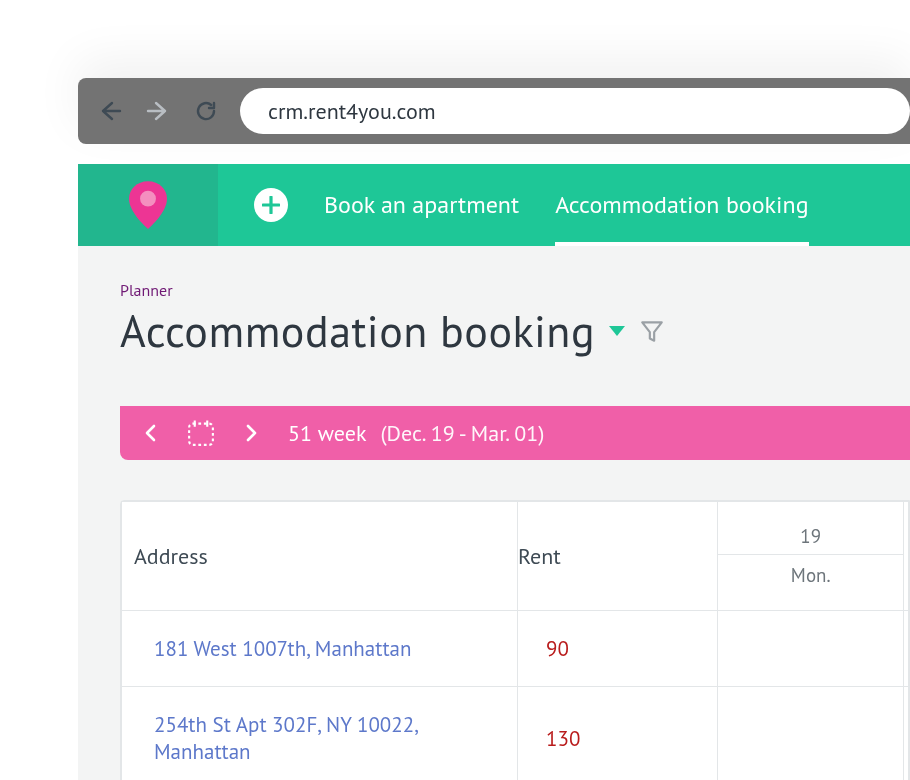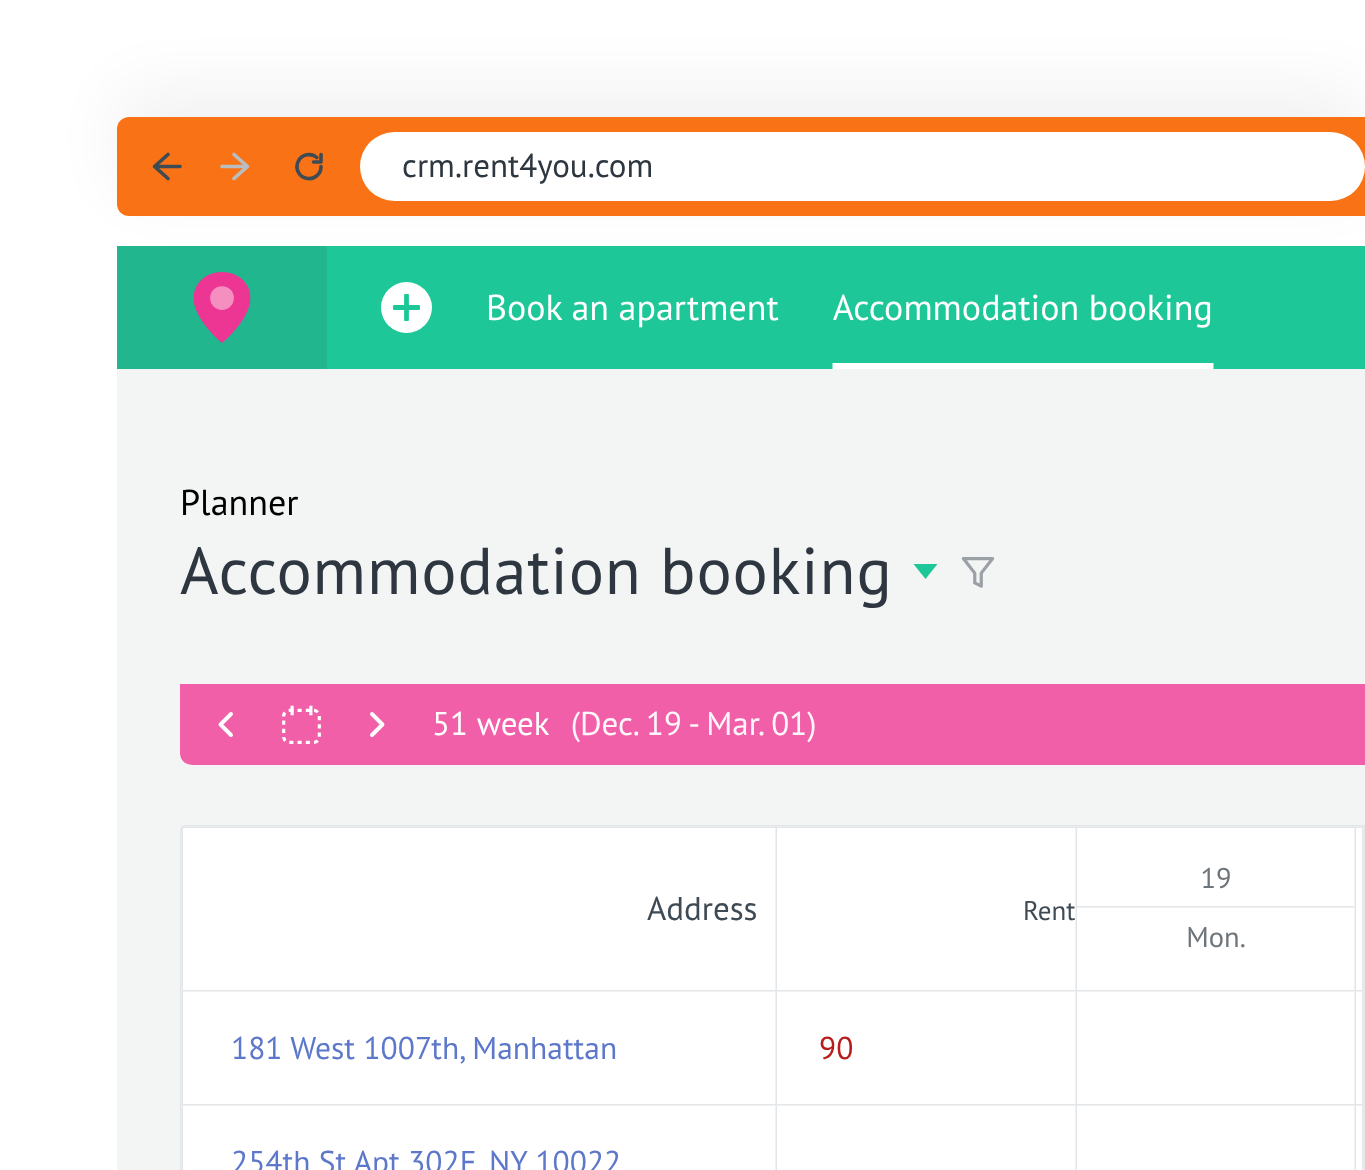--- a/index.html
+++ b/index.html
@@ -3,21 +3,21 @@
 <meta charset="utf-8">
 <style>
   * { box-sizing: border-box; margin: 0; padding: 0; }
   html, body { width: 910px; height: 780px; background: #ffffff; font-family: "Segoe UI", "PT Sans", -apple-system, Arial, sans-serif; overflow: hidden; }
 
   
   .browser-bar {
     position: absolute;
     top: 78px; left: 78px; right: 0;
     height: 66px;
-    background: #f97316;
+    background: #737373;
     border-radius: 8px 0 0 8px;
     box-shadow: 0 -18px 48px rgba(0,0,0,0.06);
     display: flex;
     align-items: center;
     padding-left: 18px;
     gap: 20px;
   }
   .nav-icon { width: 28px; height: 28px; display: flex; align-items: center; justify-content: center; cursor: pointer; }
   .nav-icon svg { display:block; }
   .nav-icon.arrow-back svg path { stroke: #3e4a54; }
@@ -91,21 +91,21 @@
   }
   .nav-link.active { border-bottom-color: #ffffff; }
 
   
   .page-body {
     position: absolute;
     top: 246px; left: 78px; right: 0; bottom: 0;
     background: #f3f4f4;
     padding: 34px 0 0 42px;
   }
-  .breadcrumb { font-size: 24px; color: #000000; font-weight: 400; margin-top: 39px; }
+  .breadcrumb { font-size: 16px; color: #701a75; font-weight: 400; }
   .page-title-row {
     display: flex; align-items: center; gap: 14px; margin-top: 2px;
   }
   .page-title { font-size: 44px; font-weight: 400; color: #2e3740; letter-spacing: 0.5px; }
   .caret-down { width: 0; height: 0; border-left: 8px solid transparent; border-right: 8px solid transparent; border-top: 10px solid #1ec797; cursor: pointer; }
   .filter-icn { cursor: pointer; }
 
   
   .pink-bar {
     margin-top: 20px;
@@ -138,22 +138,22 @@
     border-left: 1px solid #e3e6e8;
     border-radius: 4px 0 0 0;
   }
   .planner table { border-collapse: collapse; width: 100%; }
   .planner th, .planner td {
     border: 1px solid #e3e6e8;
     text-align: left;
     vertical-align: middle;
   }
   .planner th { font-weight: 400; color: #3e4a54; }
-  .hdr.addr { width: 396px; text-align: right; font-size: 22px; padding: 40px 12px; }
-  .hdr.rent { width: 200px; text-align: right; font-size: 18px; padding: 40px 0; }
+  .hdr.addr { width: 396px; text-align: left; font-size: 22px; padding: 40px 12px; }
+  .hdr.rent { width: 200px; text-align: left; font-size: 22px; padding: 40px 0; }
   .hdr.day  { text-align: center; font-size: 19px; color: #6d757b; }
   .hdr.day .num { padding: 6px 0; border-bottom: 1px solid #e3e6e8; }
   .hdr.day .dow { padding: 8px 0; }
   .row td.addr { padding: 24px 32px; font-size: 21px; color: #5d78ca; }
   .row td.addr a { color: #5d78ca; text-decoration: none; }
   .row td.rent { padding: 24px 28px; font-size: 21px; color: #b91c1c; }
   .row td.daycell { }
 </style>
 </head>
 <body>

